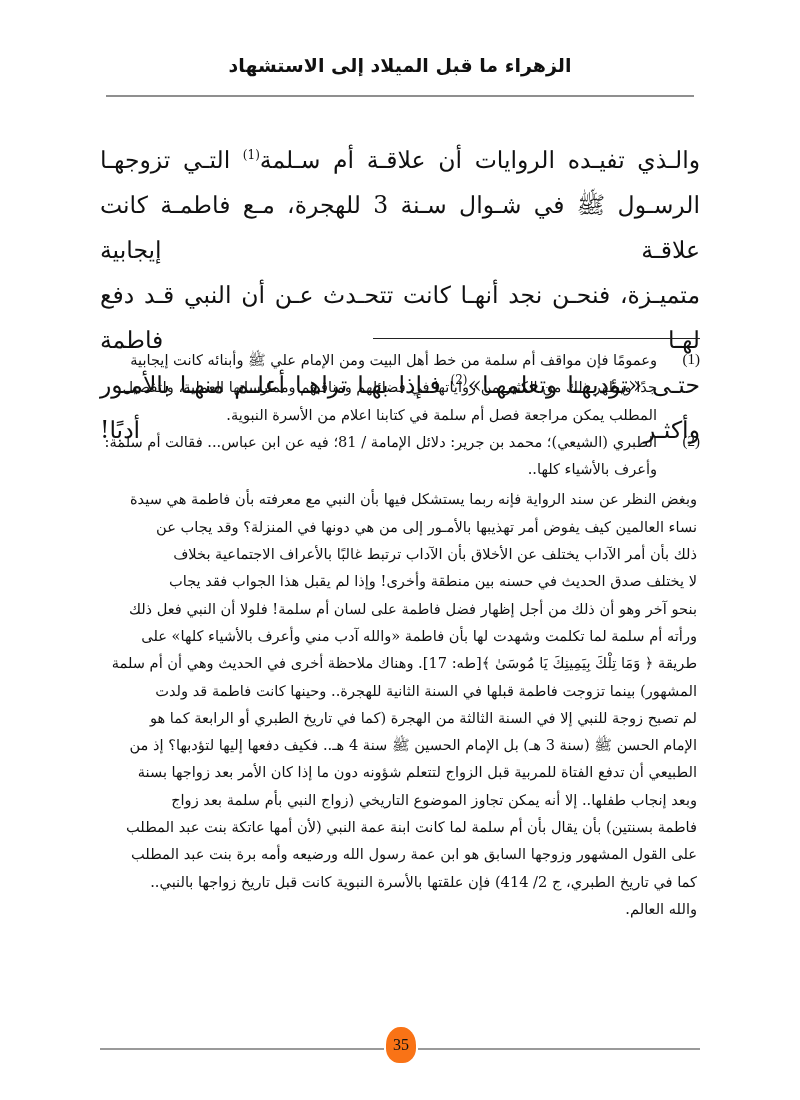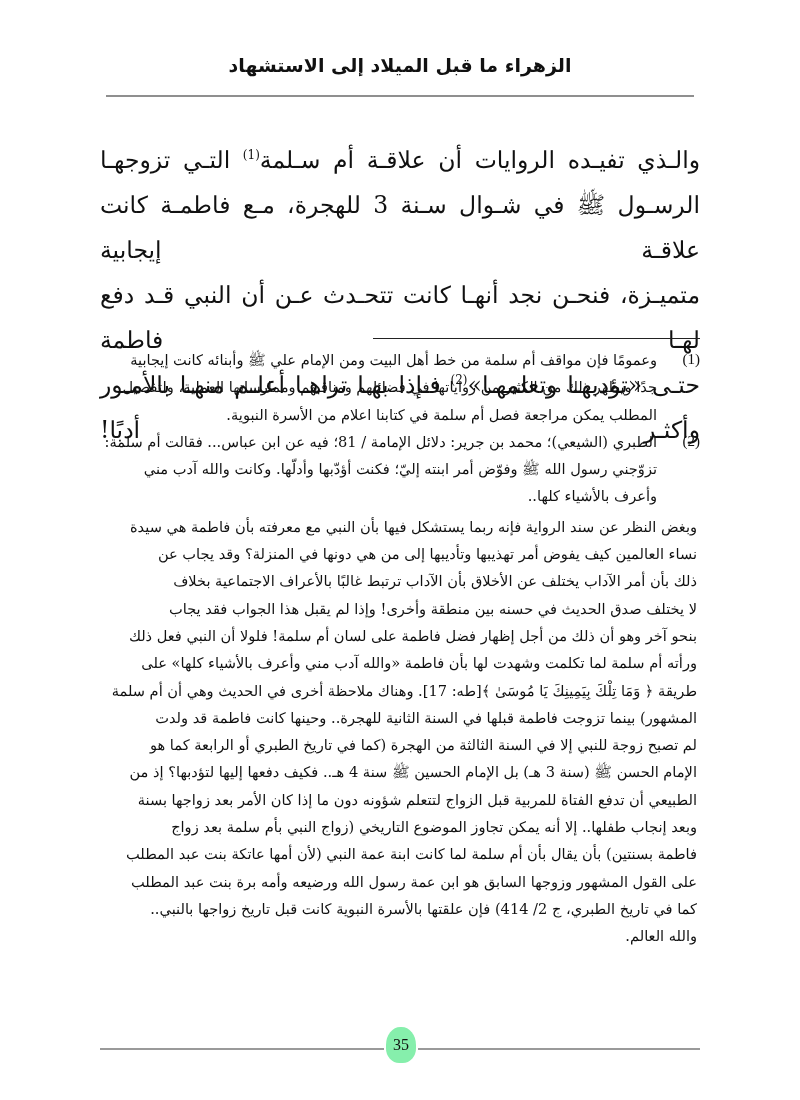--- a/index.html
+++ b/index.html
@@ -103,21 +103,21 @@
       top: 1048px;
       height: 2px;
       background: #9a9a9a;
     }
     .page-num {
       position: absolute;
       left: 386px;
       top: 1027px;
       width: 30px;
       height: 36px;
-      background: #86efac;
+      background: #f97316;
       border-radius: 48% 48% 44% 44% / 50% 50% 40% 40%;
       text-align: center;
       line-height: 36px;
       font-family: "Liberation Serif", serif;
       font-size: 16px;
       color: #111;
     }
   </style>
 </head>
 <body>
@@ -139,26 +139,25 @@
   <div class="footnotes">
     <div class="fn">
       <span class="fn-num">(1)</span>
       <div>وعمومًا فإن مواقف أم سلمة من خط أهل البيت ومن الإمام علي ﷺ وأبنائه كانت إيجابية</div>
       <div>جدًا ويظهر ذلك من الكثير من رواياتها في فضائلهم ومناقبهم وممارساتها العملية، ولتفصيل</div>
       <div>المطلب يمكن مراجعة فصل أم سلمة في كتابنا اعلام من الأسرة النبوية.</div>
     </div>
     <div class="fn">
       <span class="fn-num">(2)</span>
       <div>الطبري (الشيعي)؛ محمد بن جرير: دلائل الإمامة / 81؛ فيه عن ابن عباس... فقالت أم سلمة:</div>
-      <div>تزوّجني رسول الله ﷺ وفوّض أمر ابنته إليّ؛ فكنت أؤدّبها وأدلّها. وكانت والله آدب مني</div>
       <div>وأعرف بالأشياء كلها..</div>
     </div>
     <div class="fn-cont">
       <div>وبغض النظر عن سند الرواية فإنه ربما يستشكل فيها بأن النبي مع معرفته بأن فاطمة هي سيدة</div>
-      <div>نساء العالمين كيف يفوض أمر تهذيبها وتأديبها إلى من هي دونها في المنزلة؟ وقد يجاب عن</div>
+      <div>نساء العالمين كيف يفوض أمر تهذيبها بالأمـور إلى من هي دونها في المنزلة؟ وقد يجاب عن</div>
       <div>ذلك بأن أمر الآداب يختلف عن الأخلاق بأن الآداب ترتبط غالبًا بالأعراف الاجتماعية بخلاف</div>
       <div>لا يختلف صدق الحديث في حسنه بين منطقة وأخرى! وإذا لم يقبل هذا الجواب فقد يجاب</div>
       <div>بنحو آخر وهو أن ذلك من أجل إظهار فضل فاطمة على لسان أم سلمة! فلولا أن النبي فعل ذلك</div>
       <div>ورأته أم سلمة لما تكلمت وشهدت لها بأن فاطمة «والله آدب مني وأعرف بالأشياء كلها» على</div>
       <div>طريقة ﴿ وَمَا تِلْكَ بِيَمِينِكَ يَا مُوسَىٰ ﴾[طه: 17]. وهناك ملاحظة أخرى في الحديث وهي أن أم سلمة</div>
       <div>المشهور) بينما تزوجت فاطمة قبلها في السنة الثانية للهجرة.. وحينها كانت فاطمة قد ولدت</div>
       <div>لم تصبح زوجة للنبي إلا في السنة الثالثة من الهجرة (كما في تاريخ الطبري أو الرابعة كما هو</div>
       <div>الإمام الحسن ﷺ (سنة 3 هـ) بل الإمام الحسين ﷺ سنة 4 هـ.. فكيف دفعها إليها لتؤدبها؟ إذ من</div>
       <div>الطبيعي أن تدفع الفتاة للمربية قبل الزواج لتتعلم شؤونه دون ما إذا كان الأمر بعد زواجها بسنة</div>
       <div>وبعد إنجاب طفلها.. إلا أنه يمكن تجاوز الموضوع التاريخي (زواج النبي بأم سلمة بعد زواج</div>

